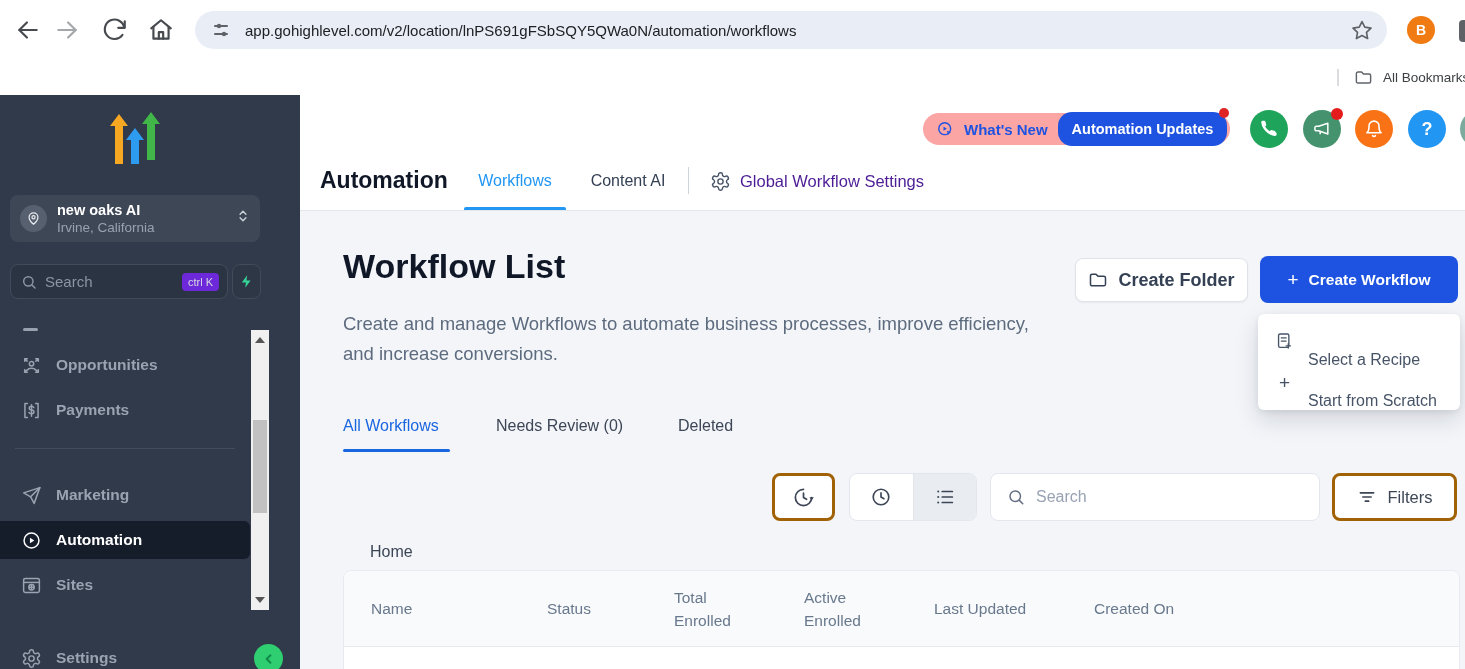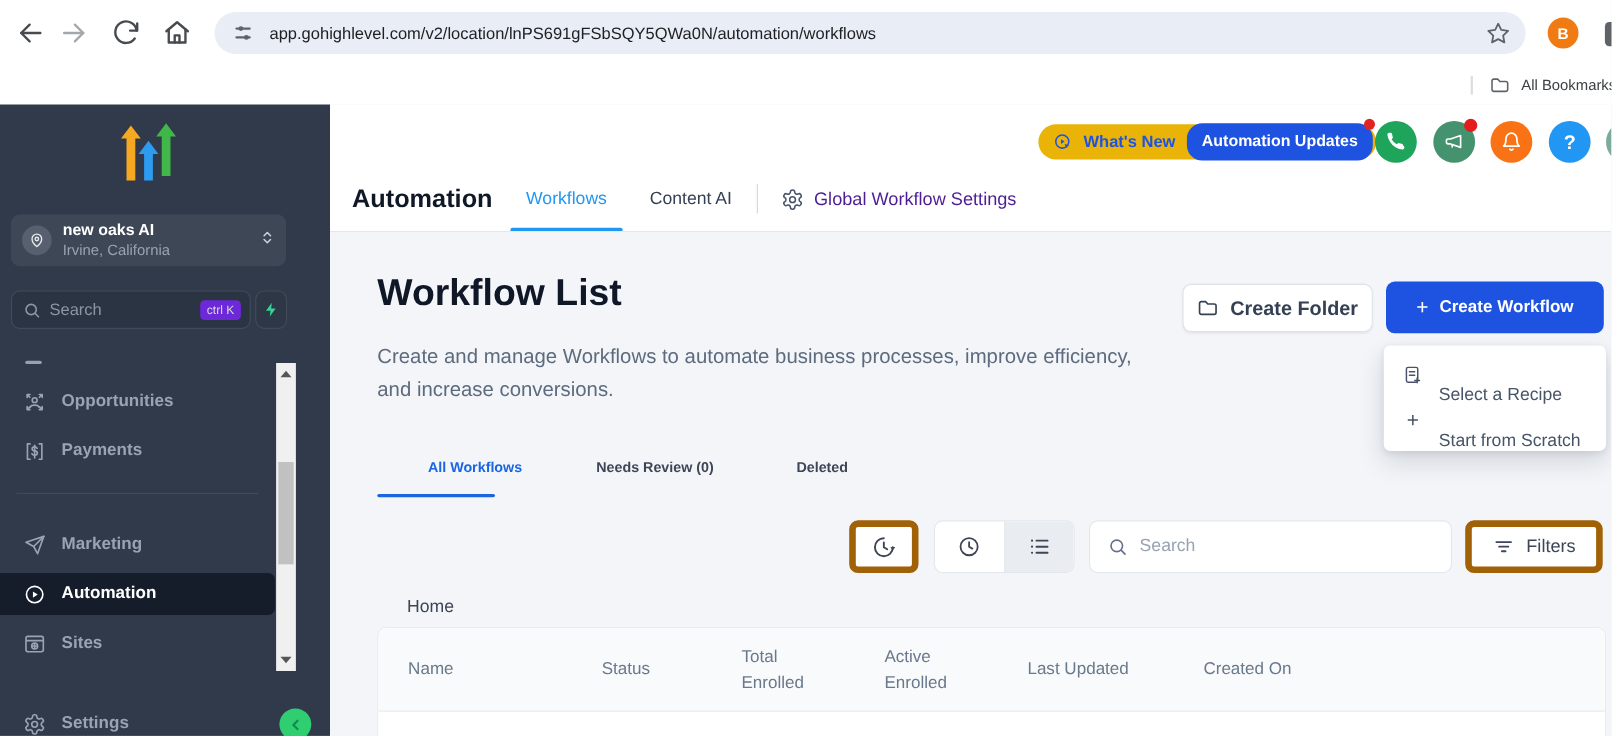--- a/index.html
+++ b/index.html
@@ -53,21 +53,21 @@
 .sb-arrow { position:absolute; left:4px; width:0; height:0; border-left:5px solid transparent; border-right:5px solid transparent; }
 .sb-arrow.up { top:7px; border-bottom:6px solid #565656; }
 .sb-arrow.down { bottom:7px; border-top:6px solid #565656; }
 #sb-thumb { position:absolute; left:2px; top:90px; width:14px; height:93px; background:#c1c1c1; }
 #collapse-btn { position:absolute; left:254px; top:549px; width:29px; height:29px; border-radius:50%; background:#2ece71; display:flex; align-items:center; justify-content:center; cursor:pointer; z-index:5; }
 #collapse-btn svg { width:14px; height:14px; color:#128a4a; }
 
 
 #main { position:relative; flex:1; background:#f3f5f9; overflow:hidden; }
 #main-header { position:absolute; top:0; left:0; right:0; height:116px; background:#fff; border-bottom:1px solid #e4e7ec; }
-#whats-new-pill { position:absolute; left:644px; top:18px; height:32px; border-radius:16px; background:#eab308; display:flex; align-items:center; padding:0 3px 0 13px; cursor:pointer; }
+#whats-new-pill { position:absolute; left:623px; top:18px; height:32px; border-radius:16px; background:#fca5a5; display:flex; align-items:center; padding:0 3px 0 13px; cursor:pointer; }
 #wn-icon { width:19px; height:19px; color:#1d53e0; }
 #wn-label { font-size:15px; font-weight:700; color:#1d53e0; margin:0 10px 0 9px; white-space:nowrap; }
 #wn-badge { position:relative; background:#1d53e0; border-radius:14px; height:27px; display:flex; align-items:center; padding:17px 14px; color:#fff; font-size:14.5px; font-weight:700; white-space:nowrap; }
 #wn-dot { position:absolute; right:-2px; top:-4px; width:10px; height:10px; border-radius:50%; background:#e02424; }
 .hdr-circle { position:absolute; top:15px; width:38px; height:38px; border-radius:50%; display:flex; align-items:center; justify-content:center; cursor:pointer; }
 .hdr-circle svg { width:20px; height:20px; }
 #circ-phone { left:950px; background:#1fa45b; color:#fff; }
 #circ-mega { left:1003px; background:#44936e; color:#fff; }
 #mega-dot { position:absolute; right:-2px; top:-2px; width:12px; height:12px; border-radius:50%; background:#e41c1c; }
 #circ-bell { left:1055px; background:#f97316; color:#fff; }
@@ -90,26 +90,26 @@
 #create-folder-btn svg { width:20px; height:20px; color:#344054; }
 #create-folder-label { font-size:18px; font-weight:700; color:#344054; }
 #create-workflow-btn { position:absolute; left:960px; top:45px; width:198px; height:47px; background:#1d53e0; border-radius:8px; display:flex; align-items:center; justify-content:center; gap:10px; cursor:pointer; }
 #cw-plus { color:#fff; font-size:19px; font-weight:400; line-height:1; }
 #create-workflow-label { font-size:15.5px; font-weight:700; color:#fff; }
 #cw-dropdown { position:absolute; left:958px; top:103px; width:202px; height:96px; background:#fff; border-radius:6px; box-shadow:0 10px 24px rgba(16,24,40,.14), 0 2px 6px rgba(16,24,40,.08); padding:7px 0; z-index:4; }
 .dd-item { height:41px; display:flex; align-items:center; padding-left:17px; gap:14px; cursor:pointer; }
 .dd-item .dicon { width:19px; height:19px; color:#475467; flex-shrink:0; }
 .dd-item .dplus { width:19px; text-align:center; color:#475467; font-size:19px; line-height:1; flex-shrink:0; }
 .dd-label { font-size:16px; color:#475467; white-space:nowrap;margin-top:36px; }
-.page-tab { position:absolute; top:206px; font-size:13px; font-weight:700; color:#3d4656; cursor:pointer; white-space:nowrap;margin-left:46px; }
+.page-tab { position:absolute; top:206px; font-size:16px; font-weight:400; color:#3d4656; cursor:pointer; white-space:nowrap; }
 #ptab-all { left:43px; color:#1a66e0; }
 #ptab-all-line { position:absolute; left:43px; top:238px; width:107px; height:3px; background:#1a66e0; border-radius:2px; }
 #ptab-review { left:196px; }
 #ptab-deleted { left:378px; }
-.tool-btn { position:absolute; top:262px; height:48px; background:#fff; border:6px solid #a16207; border-radius:8px; display:flex; align-items:center; justify-content:center; cursor:pointer; color:#3d4656; }
+.tool-btn { position:absolute; top:262px; height:48px; background:#fff; border:3px solid #a16207; border-radius:8px; display:flex; align-items:center; justify-content:center; cursor:pointer; color:#3d4656; }
 #history-btn { left:472px; width:63px; }
 #history-btn svg { width:23px; height:23px; }
 #segmented { position:absolute; left:549px; top:262px; width:128px; height:48px; border:1px solid #e3e7ed; border-radius:8px; overflow:hidden; display:flex; background:#fff; }
 .seg { flex:1; display:flex; align-items:center; justify-content:center; cursor:pointer; color:#3d4656; }
 .seg svg { width:22px; height:22px; }
 #seg-list { background:#e9edf2; border-left:1px solid #e3e7ed; }
 #toolbar-search { position:absolute; left:690px; top:262px; width:330px; height:48px; background:#fff; border:1px solid #e3e7ed; border-radius:8px; display:flex; align-items:center; padding:0 16px; gap:11px; }
 #toolbar-search .mag { width:18px; height:18px; color:#667085; flex-shrink:0; }
 #toolbar-search-input { flex:1; min-width:0; border:none; outline:none; font-size:16px; color:#344054; font-family:inherit; background:transparent; }
 #toolbar-search-input::placeholder { color:#98a2b3; }

